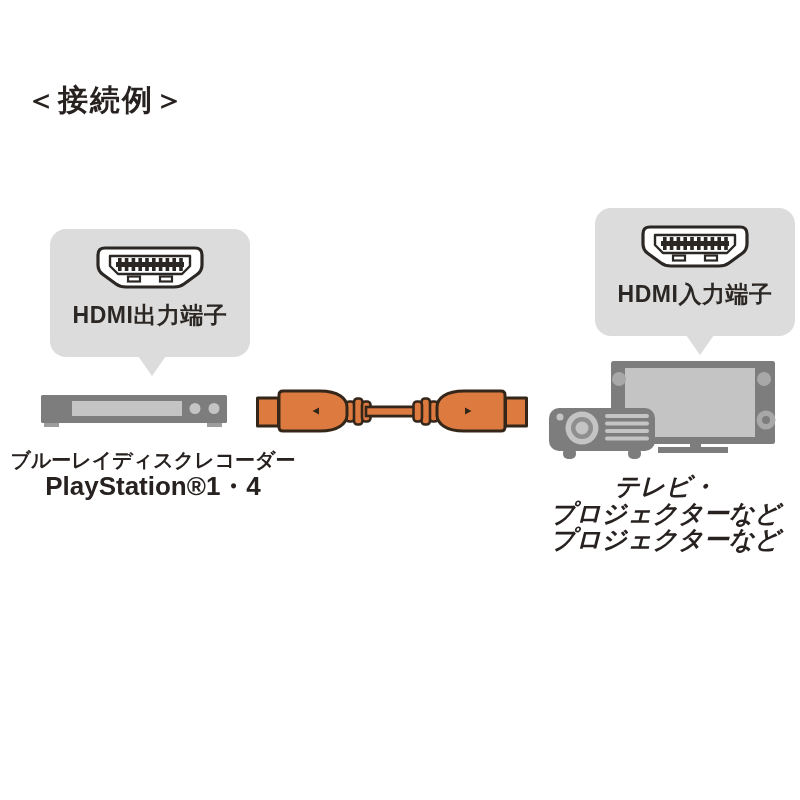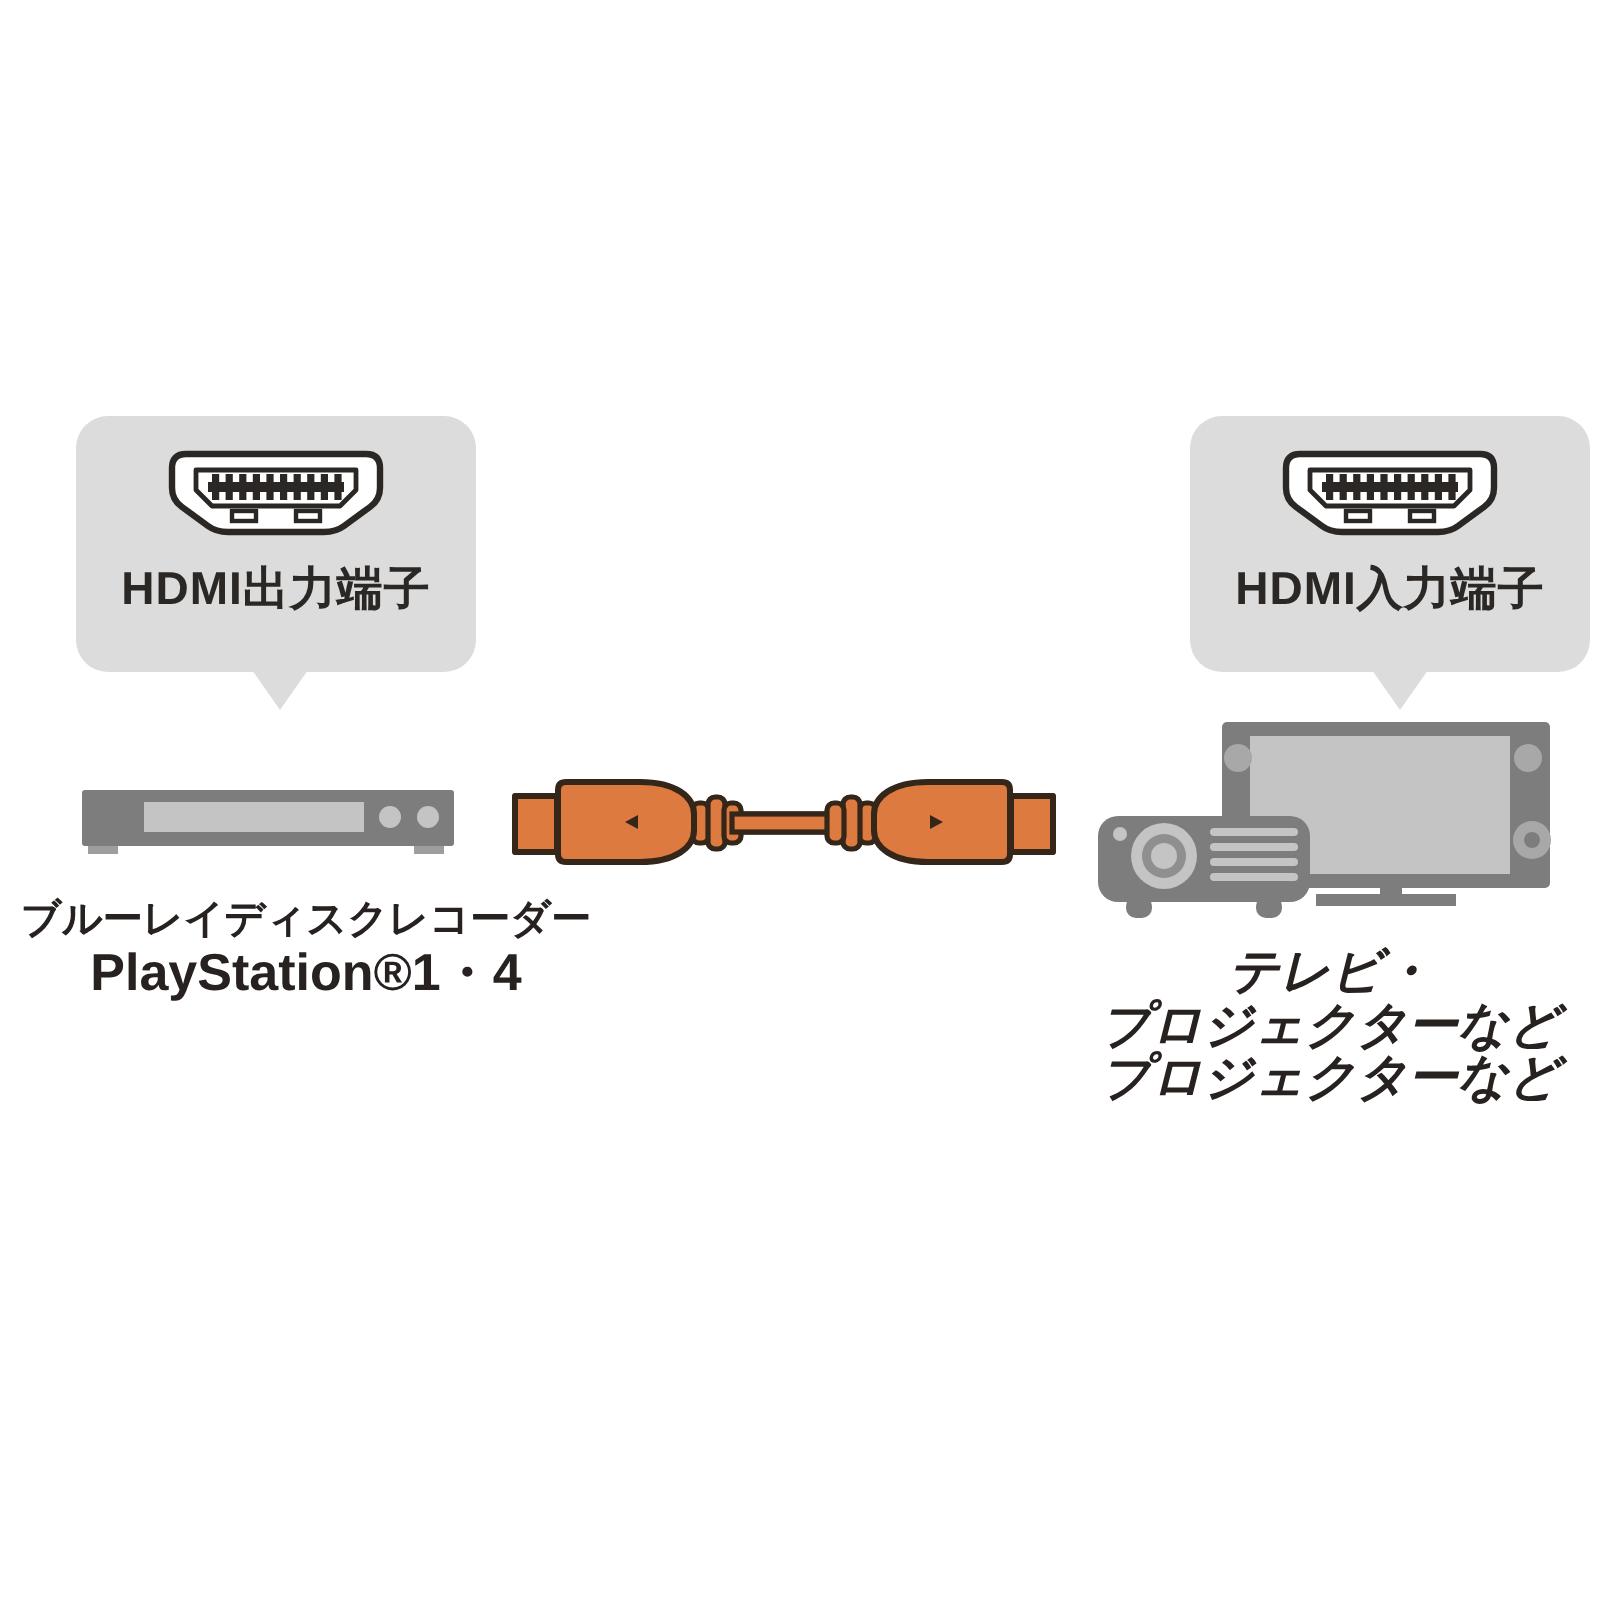--- a/index.html
+++ b/index.html
@@ -10,21 +10,21 @@
   .title{
     position:absolute;left:26px;top:80px;margin:0;
     font-size:30px;font-weight:bold;letter-spacing:2px;color:#272220;
   }
   
   .bubble{
     position:absolute;top:208px;width:200px;height:128px;
     background:#dcdcdc;border-radius:16px;
     display:flex;flex-direction:column;align-items:center;
   }
-  .bubble-left{left:38px;}
+  .bubble-left{left:50px;margin-top:21px;}
   .bubble-right{left:595px;}
   .hdmi-icon{margin-top:16px;width:112px;height:48px;display:block;}
   .bubble-label{
     margin-top:7px;font-size:23px;font-weight:bold;color:#2b2724;letter-spacing:0.5px;
     white-space:nowrap;
   }
   .bubble-tail{
     position:absolute;bottom:-19px;width:0;height:0;
     border-left:14px solid transparent;border-right:14px solid transparent;
     border-top:20px solid #dcdcdc;
@@ -41,20 +41,21 @@
   .caption-right{left:535px;top:473px;width:260px;}
   .cap-lg{font-size:26px;line-height:27px;white-space:nowrap;}
   .cap-sm{font-size:20px;line-height:25px;white-space:nowrap;}
   .cap-rt{font-size:25px;line-height:26.5px;white-space:nowrap;font-style:italic;}
 </style>
 </head>
 <body>
 
 <div class="stage">
 
+  <h1 class="title">＜接続例＞</h1>
 
   <div class="bubble bubble-left">
     <svg class="hdmi-icon" viewBox="0 0 112 48">
       <path d="M 11 3 H 101 Q 108 3 108 10 V 20 Q 108 26 103 29.5 L 90 39 Q 86 42 80 42 H 32 Q 26 42 22 39 L 9 29.5 Q 4 26 4 20 V 10 Q 4 3 11 3 Z" fill="#ffffff" stroke="#2b2724" stroke-width="3.2" stroke-linejoin="round"></path>
       <path d="M 16 11 H 96 V 21 L 88 29 H 24 L 16 21 Z" fill="#ffffff" stroke="#2b2724" stroke-width="2.4" stroke-linejoin="round"></path>
       <rect x="22" y="17" width="68" height="5" fill="#2b2724"></rect>
       <g fill="#2b2724">
         <rect x="24" y="13" width="3.6" height="4"></rect>
           <rect x="30.8" y="13" width="3.6" height="4"></rect>
         <rect x="37.6" y="13" width="3.6" height="4"></rect>

